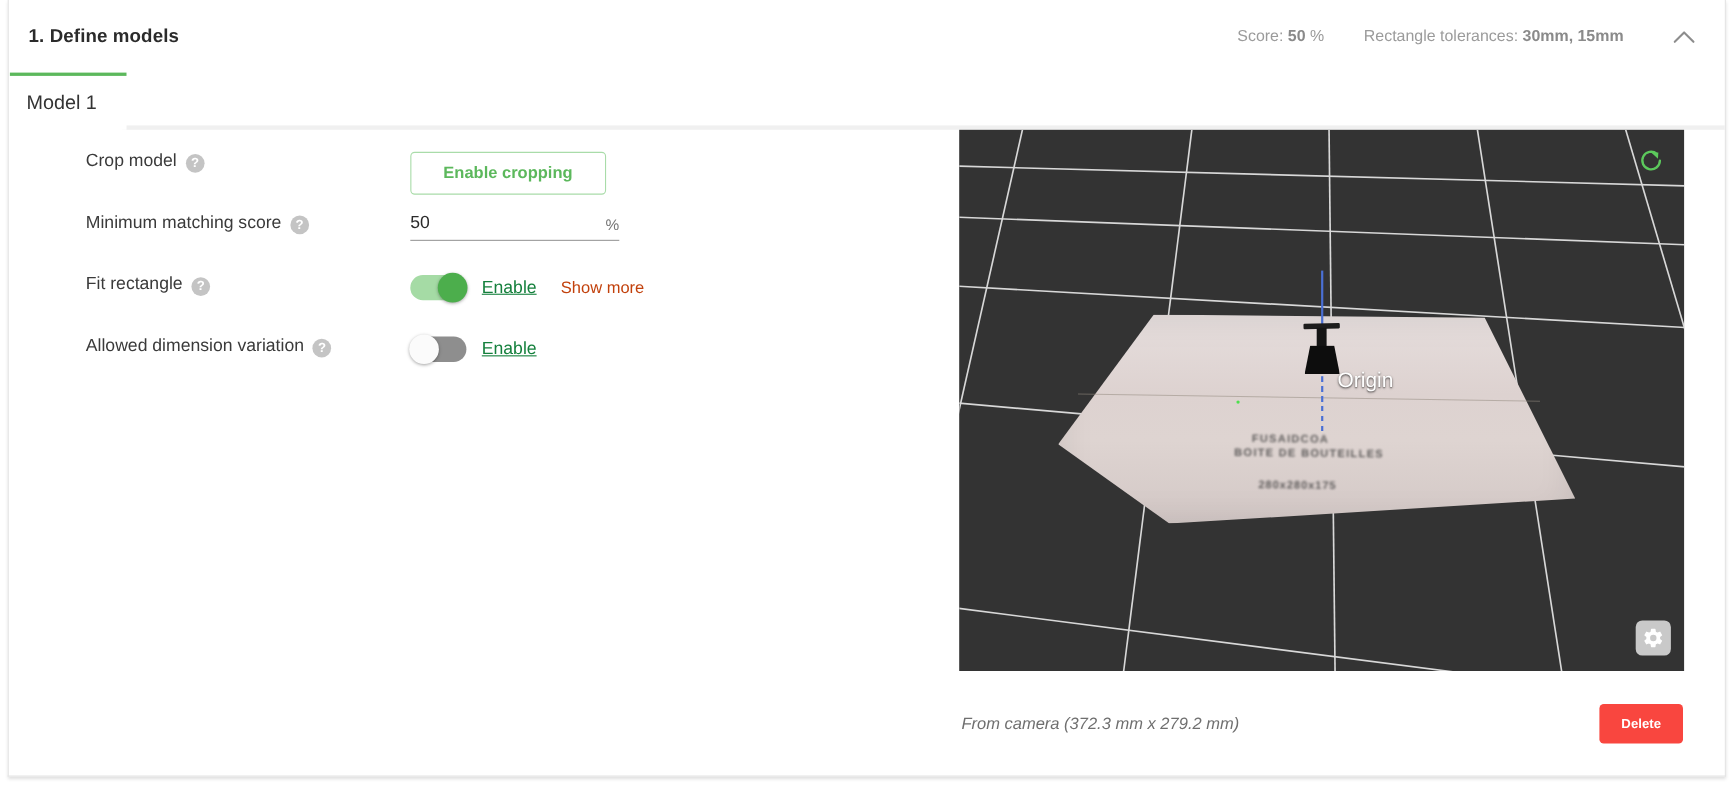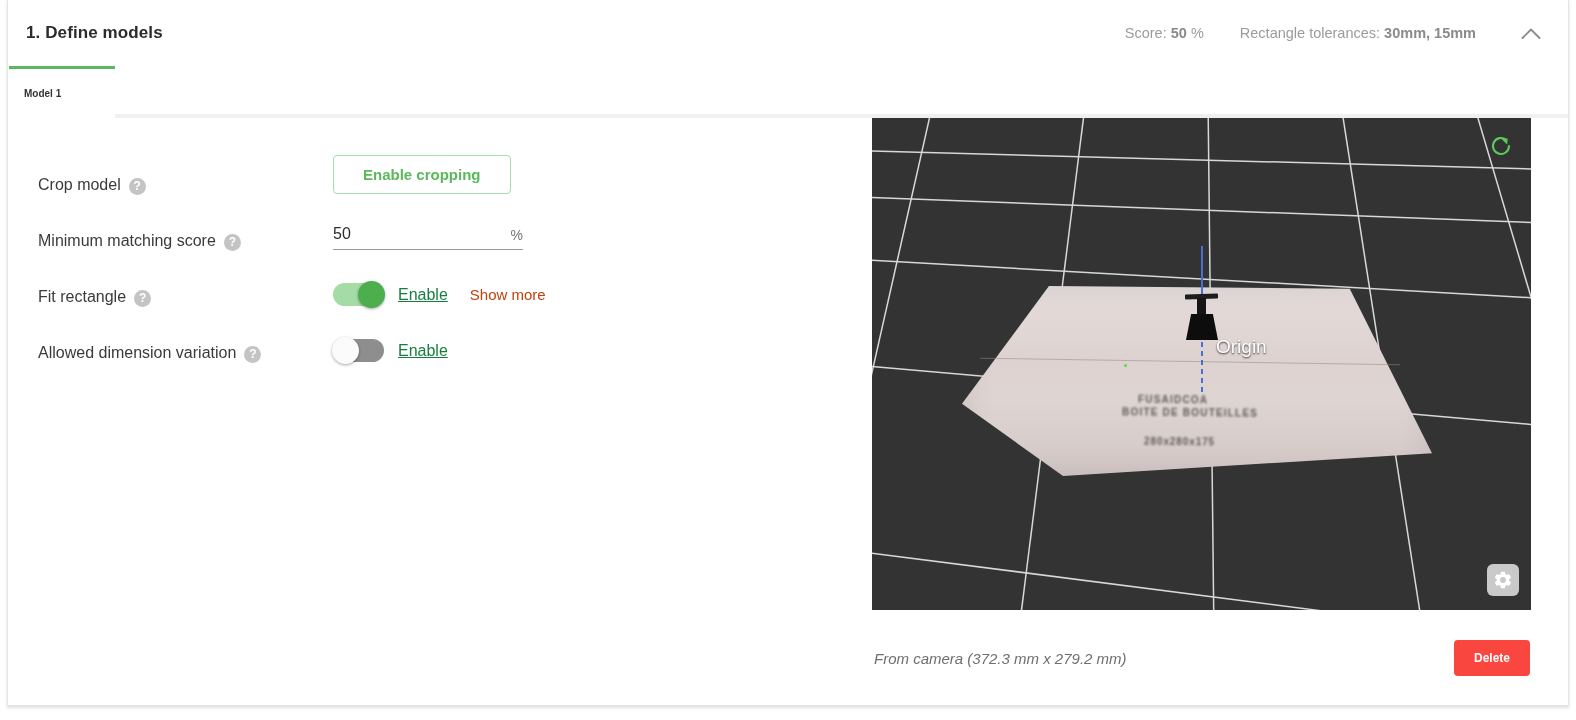--- a/index.html
+++ b/index.html
@@ -73,22 +73,22 @@
     height: 52px;
     display: flex;
     align-items: center;
     justify-content: flex-start;
     padding-left: 15px;
     border-top: 3px solid #5cb85c;
     background: #ffffff;
     cursor: pointer;
   }
   .tab-label {
-    font-size: 10px;
-    font-weight: bold;
+    font-size: 18px;
+    font-weight: normal;
     color: #333333;
   }
   .tabs-divider {
     position: absolute;
     left: 103px;
     right: 0;
     bottom: 0;
     height: 4px;
     background: #f0f0f0;
   }
@@ -101,22 +101,23 @@
 
   
   .form-area {
     position: absolute;
     left: 30px;
     top: 20px;
     width: 820px;
   }
   .form-row {
     display: flex;
-    align-items: flex-end;
+    align-items: flex-start;
     min-height: 56px;
+    margin-left: 40px;
   }
   .form-label {
     width: 295px;
     display: flex;
     align-items: center;
     gap: 8px;
     font-size: 16px;
     color: #3a3a3a;
     flex-shrink: 0;
   }

